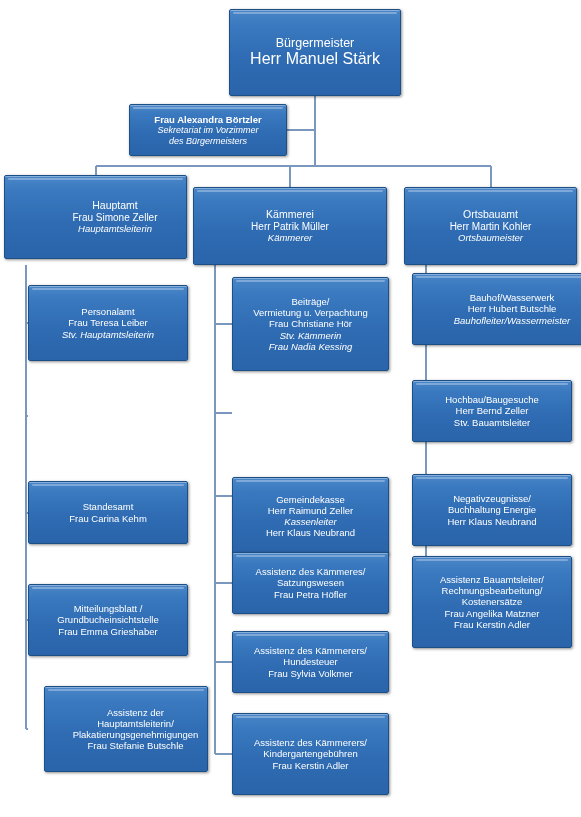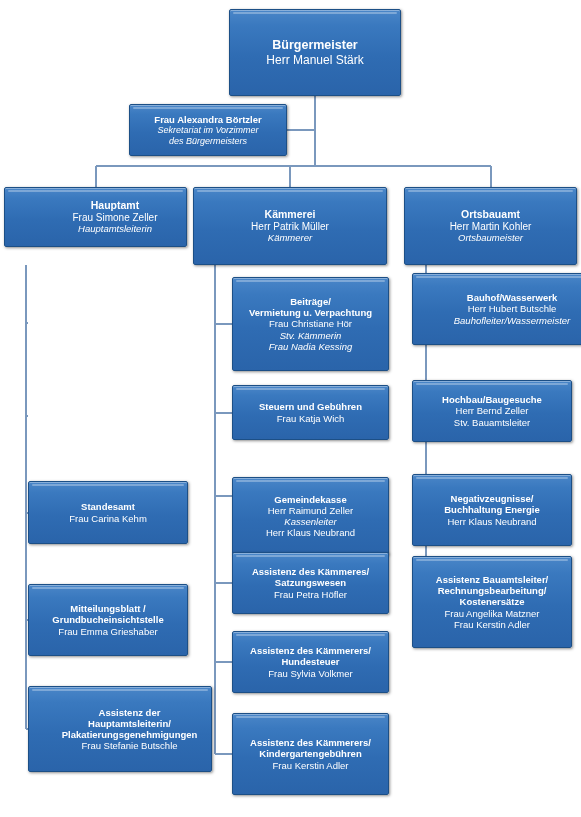--- a/index.html
+++ b/index.html
@@ -35,28 +35,28 @@
     overflow:hidden;
   }
   .node::before{
     content:"";
     position:absolute;
     left:3px;right:3px;top:2px;height:2px;
     background:rgba(255,255,255,0.30);
     border-radius:2px;
     pointer-events:none;
   }
-  .ttl{font-weight:bold;}
+  .ttl{font-weight:normal;}
   .nm{font-weight:normal;}
   .rl{font-style:italic;font-weight:normal;}
 
   
   .root{font-size:12.5px;}
   .root .ttl{font-size:12.5px;}
-  .root .nm{font-size:12px;}
+  .root .nm{font-size:16px;}
 
   .sec{font-size:9.5px;}
   .sec .nm{font-size:9.5px;font-weight:bold;}
   .sec .rl{font-size:9px;}
 
   .dept{font-size:10.5px;}
   .dept .ttl{font-size:10.5px;}
   .dept .nm{font-size:10px;}
   .dept .rl{font-size:9.5px;}
 
@@ -95,55 +95,56 @@
     <div class="line hline" style="left: 426px; top: 621px; height: 2px;"></div>
     <div class="node root" style="left: 229px; top: 9px; width: 172px; height: 87px;">
       <div class="ttl">Bürgermeister</div>
       <div class="nm">Herr Manuel Stärk</div>
     </div>
     <div class="node sec" style="left: 129px; top: 104px; width: 158px; height: 52px;">
       <div class="nm">Frau Alexandra Börtzler</div>
       <div class="rl">Sekretariat im Vorzimmer</div>
       <div class="rl">des Bürgermeisters</div>
     </div>
-    <div class="node dept" style="left: 4px; top: 187px; width: 183px; height: 60px; padding-left: 44px;">
+    <div class="node dept" style="left: 4px; top: 175px; width: 183px; height: 84px; padding-left: 44px;">
       <div class="ttl">Hauptamt</div>
       <div class="nm">Frau Simone Zeller</div>
       <div class="rl">Hauptamtsleiterin</div>
+    </div>
+    <div class="node unit" style="left: 28px; top: 285px; width: 160px; height: 76px;">
+      <div class="ttl">Personalamt</div>
+      <div class="nm">Frau Teresa Leiber</div>
+      <div class="rl">Stv. Hauptamtsleiterin</div>
     </div>
     <div class="node unit" style="left: 28px; top: 481px; width: 160px; height: 63px;">
       <div class="ttl">Standesamt</div>
       <div class="nm">Frau Carina Kehm</div>
     </div>
     <div class="node unit" style="left: 28px; top: 584px; width: 160px; height: 72px;">
       <div class="ttl">Mitteilungsblatt /</div>
       <div class="ttl">Grundbucheinsichtstelle</div>
       <div class="nm">Frau Emma Grieshaber</div>
     </div>
-    <div class="node unit" style="left: 28px; top: 686px; width: 184px; height: 86px; padding-left: 24px;">
+    <div class="node unit" style="left: 44px; top: 686px; width: 164px; height: 86px; padding-left: 24px;">
       <div class="ttl">Assistenz der</div>
       <div class="ttl">Hauptamtsleiterin/</div>
       <div class="ttl">Plakatierungsgenehmigungen</div>
       <div class="nm">Frau Stefanie Butschle</div>
     </div>
     <div class="node dept" style="left: 193px; top: 187px; width: 194px; height: 78px;">
       <div class="ttl">Kämmerei</div>
       <div class="nm">Herr Patrik Müller</div>
       <div class="rl">Kämmerer</div>
     </div>
     <div class="node unit" style="left: 232px; top: 277px; width: 157px; height: 94px;">
       <div class="ttl">Beiträge/</div>
       <div class="ttl">Vermietung u. Verpachtung</div>
       <div class="nm">Frau Christiane Hör</div>
       <div class="rl">Stv. Kämmerin</div>
       <div class="rl">Frau Nadia Kessing</div>
-    </div>
-    <div class="node unit" style="left: 232px; top: 385px; width: 157px; height: 55px;">
-      <div class="ttl">Steuern und Gebühren</div>
-      <div class="nm">Frau Katja Wich</div>
     </div>
     <div class="node unit" style="left: 232px; top: 457px; width: 157px; height: 78px; margin-top: 20px;">
       <div class="ttl">Gemeindekasse</div>
       <div class="nm">Herr Raimund Zeller</div>
       <div class="rl">Kassenleiter</div>
       <div class="nm">Herr Klaus Neubrand</div>
     </div>
     <div class="node unit" style="left: 232px; top: 552px; width: 157px; height: 62px;">
       <div class="ttl">Assistenz des Kämmeres/</div>
       <div class="ttl">Satzungswesen</div>

